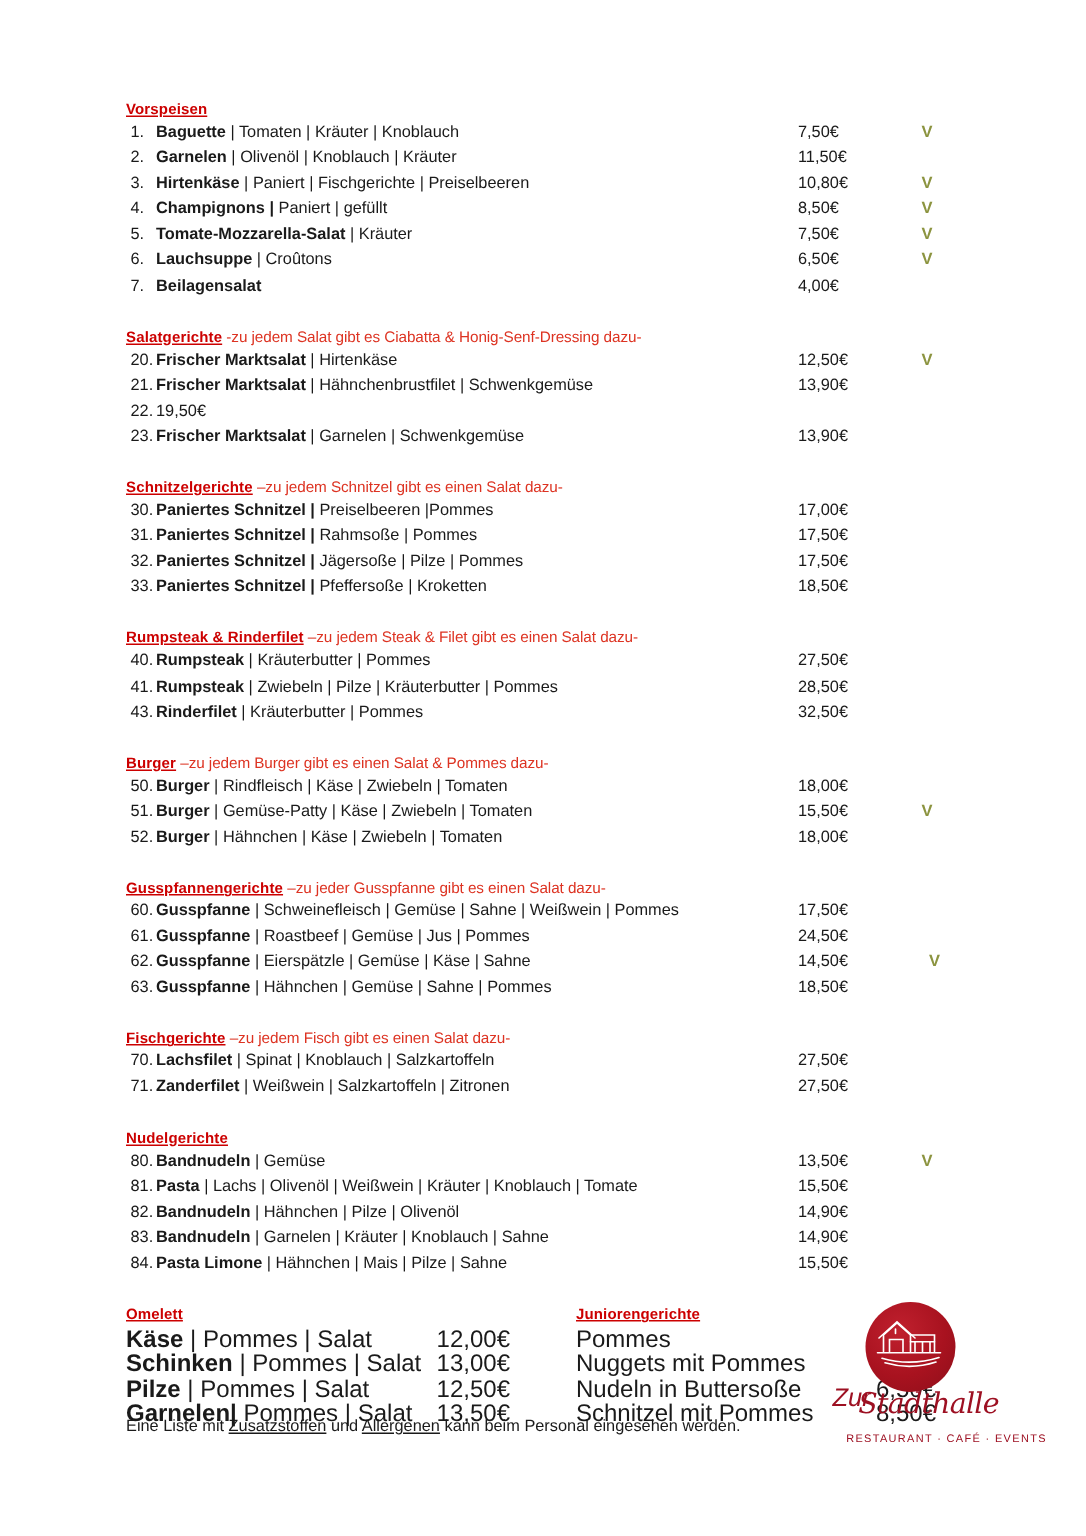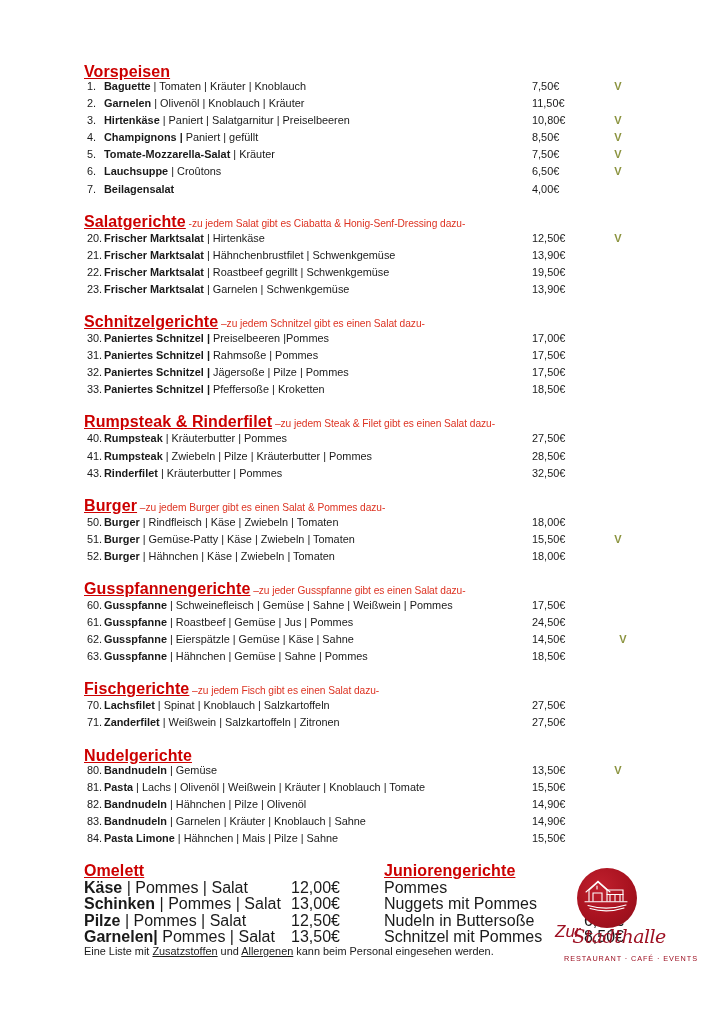--- a/index.html
+++ b/index.html
@@ -32,21 +32,21 @@
   
   .section { margin-bottom: 0px; }
   .section-head {
     white-space: nowrap;
     margin-bottom: 1px;
     line-height: 15px;
   }
   .section-title {
     color: #cc0000;
     font-weight: bold;
-    font-size: 16px;
+    font-size: 10px;
     text-decoration: underline;
     letter-spacing: .1px;
   }
   .section-note {
     color: #dd3322;
     font-size: 10.2px;
     font-weight: normal;
     letter-spacing: -.05px;
   }
 
@@ -188,21 +188,21 @@
             <span class="veg">V</span>
           </div>
           <div class="row">
             <span class="num">2.</span>
             <span class="desc"><b>Garnelen</b><span> | Olivenöl | Knoblauch | Kräuter</span></span>
             <span class="price">11,50€</span>
             <span class="veg"></span>
           </div>
           <div class="row">
             <span class="num">3.</span>
-            <span class="desc"><b>Hirtenkäse</b><span> | Paniert |  Salatgarnitur | Preiselbeeren</span></span>
+            <span class="desc"><b>Hirtenkäse</b><span> | Paniert |  Fischgerichte | Preiselbeeren</span></span>
             <span class="price">10,80€</span>
             <span class="veg">V</span>
           </div>
           <div class="row">
             <span class="num">4.</span>
             <span class="desc"><b>Champignons |</b><span> Paniert | gefüllt</span></span>
             <span class="price">8,50€</span>
             <span class="veg">V</span>
           </div>
           <div class="row">
@@ -236,21 +236,20 @@
             <span class="veg">V</span>
           </div>
           <div class="row">
             <span class="num">21.</span>
             <span class="desc"><b>Frischer Marktsalat</b><span> | Hähnchenbrustfilet | Schwenkgemüse</span></span>
             <span class="price">13,90€</span>
             <span class="veg"></span>
           </div>
           <div class="row">
             <span class="num">22.</span>
-            <span class="desc"><b>Frischer Marktsalat</b><span> | Roastbeef gegrillt | Schwenkgemüse</span></span>
             <span class="price">19,50€</span>
             <span class="veg"></span>
           </div>
           <div class="row">
             <span class="num">23.</span>
             <span class="desc"><b>Frischer Marktsalat</b><span> | Garnelen | Schwenkgemüse</span></span>
             <span class="price">13,90€</span>
             <span class="veg"></span>
           </div>
         </div>

